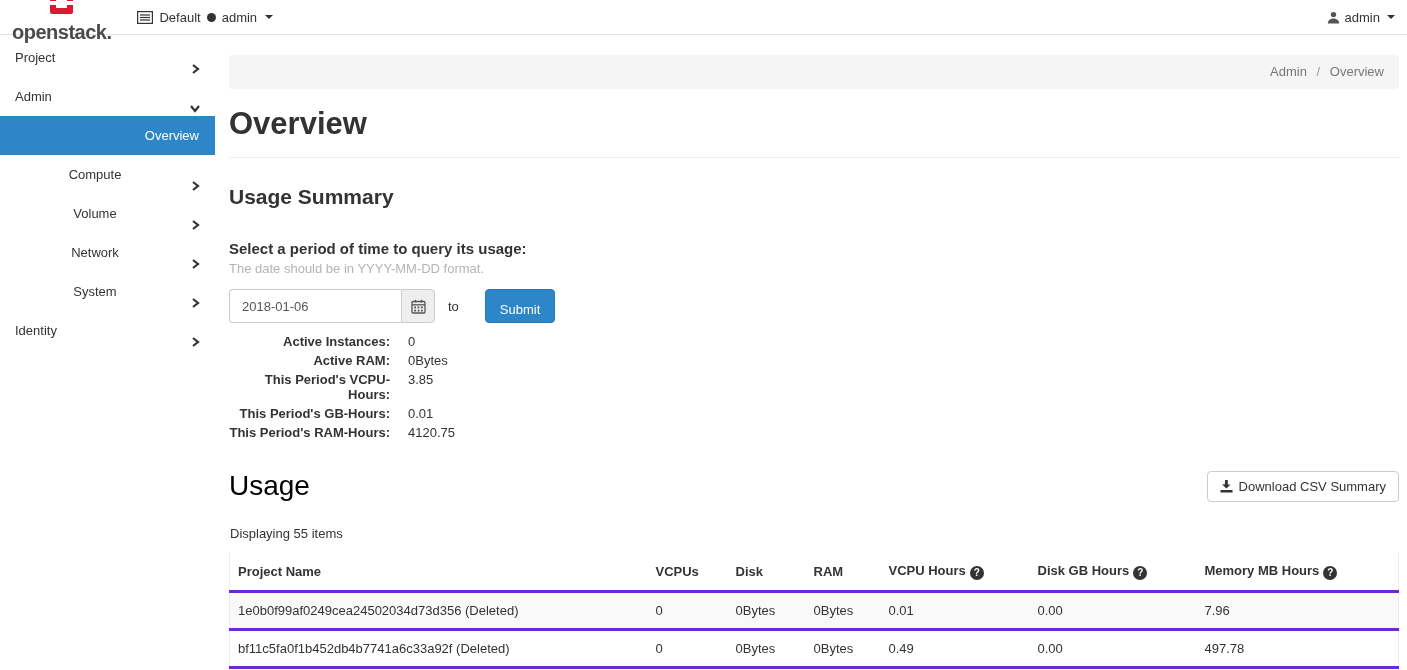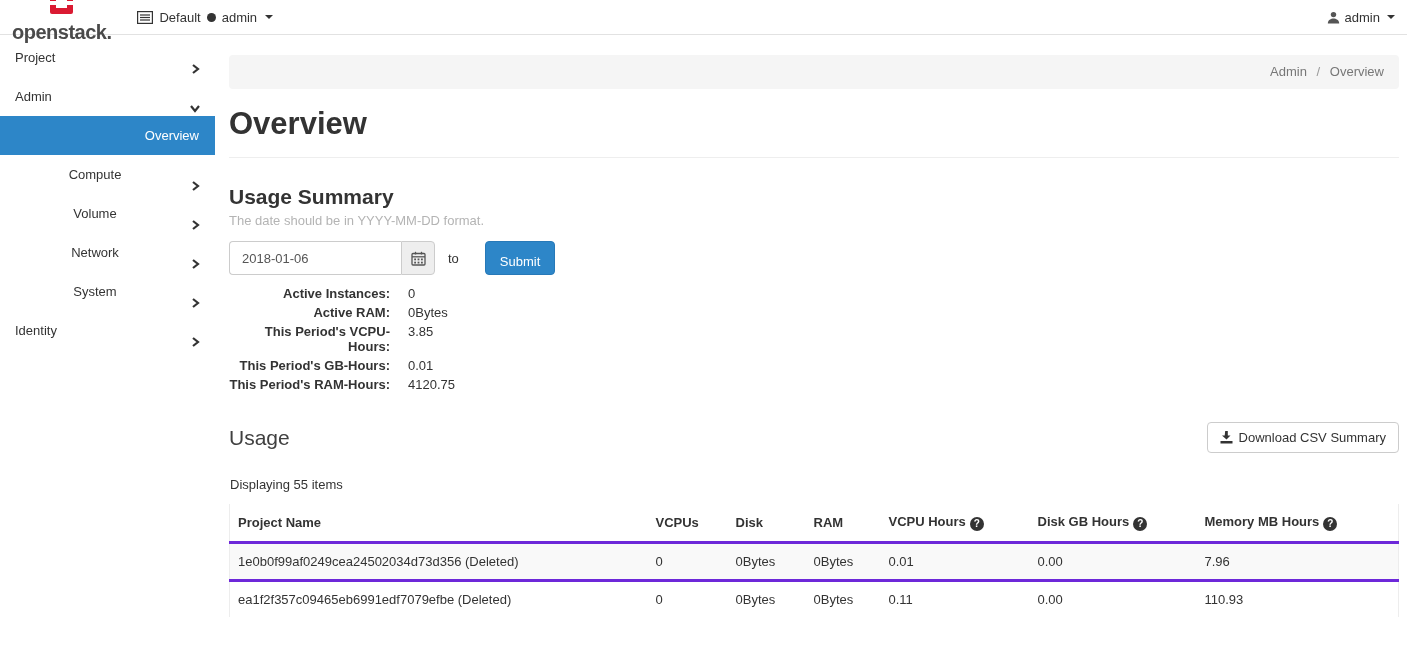--- a/index.html
+++ b/index.html
@@ -57,21 +57,21 @@
                  border:1px solid #2779b8; border-radius:4px; color:#fff; font-size:13px; cursor:pointer;
                  font-family:"Liberation Sans","DejaVu Sans",sans-serif; }
 
   
   .stats { margin-top:11px; display:grid; grid-template-columns:161px auto; column-gap:18px; row-gap:4px; }
   .stats .lbl { font-weight:bold; text-align:right; }
   .stats .val { text-align:left; }
 
   
   .usage-head { display:flex; align-items:center; justify-content:space-between; margin-top:30px; }
-  .usage-title { font-size:21px; color:#404040; }
+  .usage-title { font-size:28px; color:#000000; }
   .btn-default { height:31px; padding:0 12px; background:#fff; border:1px solid #ccc; border-radius:4px;
                  color:#333; font-size:13px; cursor:pointer; display:flex; align-items:center; gap:6px;
                  font-family:"Liberation Sans","DejaVu Sans",sans-serif; }
   .items-count { margin-top:24px; margin-left:1px; }
 
   
   table.usage-table { width:100%; border-collapse:collapse; margin-top:12px;
                       border-left:1px solid #ededed; border-right:1px solid #ededed; }
   .usage-table th { text-align:left; font-weight:bold; padding:10px 8px; border-bottom:2px solid #0f766e;
                     white-space:nowrap; }
@@ -180,20 +180,21 @@
       <span>Admin</span>
       <span class="sep">/</span>
       <span>Overview</span>
     </div>
 
     <h1 class="page-title">Overview</h1>
     <hr class="title-rule">
 
     <h2 class="section-title">Usage Summary</h2>
 
+    <div class="prompt">Select a period of time to query its usage:</div>
     <div class="hint">The date should be in YYYY-MM-DD format.</div>
 
     <div class="date-form">
       <div class="input-group">
         <input class="date-input" type="text" value="2018-01-06" style="">
         <span class="input-addon">
           <svg width="15" height="15" viewBox="0 0 15 15">
             <rect x="1" y="2.5" width="13" height="11.5" rx="1" fill="none" stroke="#555" stroke-width="1.3"></rect>
             <line x1="1" y1="5.8" x2="14" y2="5.8" stroke="#555" stroke-width="1.3"></line>
             <line x1="4.5" y1="0.8" x2="4.5" y2="3.5" stroke="#555" stroke-width="1.3"></line>
@@ -253,20 +254,29 @@
         <tr>
           <td>1e0b0f99af0249cea24502034d73d356 (Deleted)</td>
           <td>0</td>
           <td>0Bytes</td>
           <td>0Bytes</td>
           <td>0.01</td>
           <td>0.00</td>
           <td>7.96</td>
         </tr>
         <tr>
+          <td>bf11c5fa0f1b452db4b7741a6c33a92f (Deleted)</td>
+          <td>0</td>
+          <td>0Bytes</td>
+          <td>0Bytes</td>
+          <td>0.49</td>
+          <td>0.00</td>
+          <td>497.78</td>
+        </tr>
+        <tr>
           <td>ea1f2f357c09465eb6991edf7079efbe (Deleted)</td>
           <td>0</td>
           <td>0Bytes</td>
           <td>0Bytes</td>
           <td>0.11</td>
           <td>0.00</td>
           <td>110.93</td>
         </tr>
       </tbody>
     </table>

